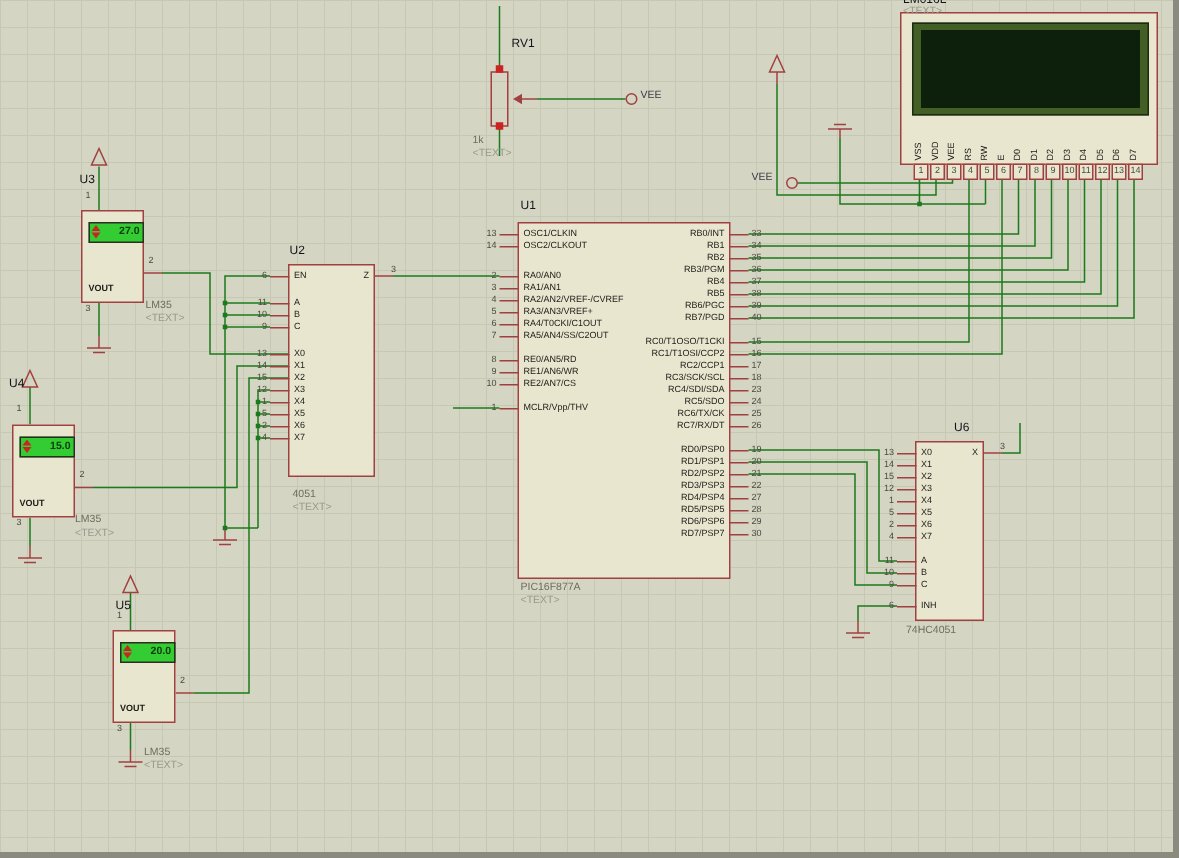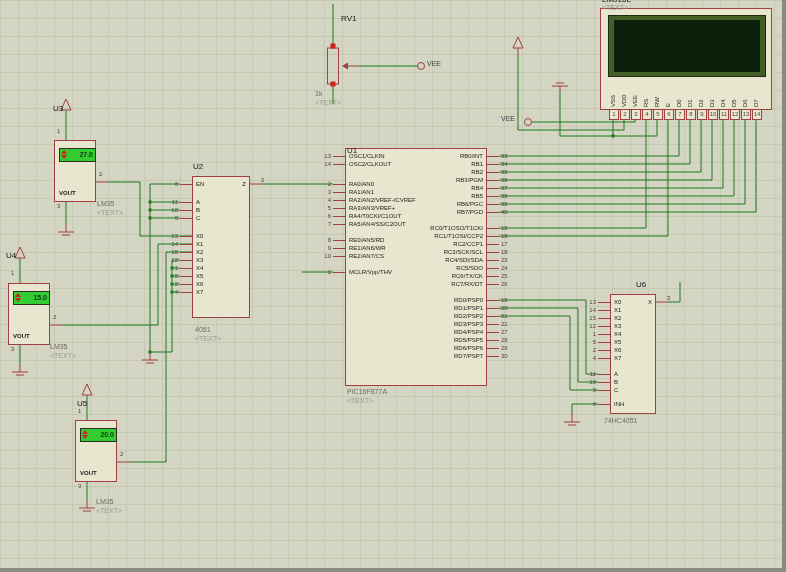--- a/index.html
+++ b/index.html
@@ -301,21 +301,21 @@
           <div class="pin"><b>20</b><span>RD1/PSP1</span><i></i></div>
           <div class="pin"><b>21</b><span>RD2/PSP2</span><i></i></div>
           <div class="pin"><b>22</b><span>RD3/PSP3</span><i></i></div>
           <div class="pin"><b>27</b><span>RD4/PSP4</span><i></i></div>
           <div class="pin"><b>28</b><span>RD5/PSP5</span><i></i></div>
           <div class="pin"><b>29</b><span>RD6/PSP6</span><i></i></div>
           <div class="pin"><b>30</b><span>RD7/PSP7</span><i></i></div>
         </div>
       </div>
   </div>
-  <span class="lbl ref" style="left:347px;top:146px">U1</span>
+  <span class="lbl ref" style="left:347px;top:132px">U1</span>
   <span class="lbl val" style="left:347px;top:388px">PIC16F877A</span>
   <span class="lbl txt" style="left:347px;top:397px">&lt;TEXT&gt;</span>
 
   <div class="chip" id="u2" style="left:192px;top:176px;width:58px;height:142px">
     <div class="pins l">
         <div class="pg">
           <div class="pin"><b>6</b><span>EN</span><i></i></div>
         </div>
         <div class="pg">
           <div class="pin"><b>11</b><span>A</span><i></i></div>
@@ -431,34 +431,34 @@
         <div class="lpin">
         <span class="vname">D7</span>
         <span class="nbox">14</span>
       </div>
       </div>
   </div>
   <span class="lbl ref" style="left:602px;top:-5px">LM016L</span>
   <span class="lbl txt" style="left:602px;top:4px">&lt;TEXT&gt;</span>
   <span class="lbl term-lbl" style="left:501px;top:115px">VEE</span>
 
-  <span class="lbl ref" style="left:341px;top:14px">RV1</span>
+  <span class="lbl ref" style="left:341px;top:24px">RV1</span>
   <span class="lbl val" style="left:315px;top:90px">1k</span>
   <span class="lbl txt" style="left:315px;top:99px">&lt;TEXT&gt;</span>
   <span class="lbl term-lbl" style="left:427px;top:60px">VEE</span>
 
   <div class="lm35" style="left:54px;top:140px;width:42px;height:62px">
     <div class="disp">
       <i class="up"></i>
       <i class="dn"></i>
       <span>27.0</span>
     </div>
     <div class="vout">VOUT</div>
   </div>
-  <span class="lbl ref" style="left:53px;top:104px">U3</span>
+  <span class="lbl ref" style="left:53px;top:115px">U3</span>
   <span class="lbl pn" style="left:57px;top:128px">1</span>
   <span class="lbl pn" style="left:99px;top:171px">2</span>
   <span class="lbl pn" style="left:57px;top:203px">3</span>
   <span class="lbl val" style="left:97px;top:200px">LM35</span>
   <span class="lbl txt" style="left:97px;top:209px">&lt;TEXT&gt;</span>
 
   <div class="lm35" style="left:8px;top:283px;width:42px;height:62px">
     <div class="disp">
       <i class="up"></i>
       <i class="dn"></i>

